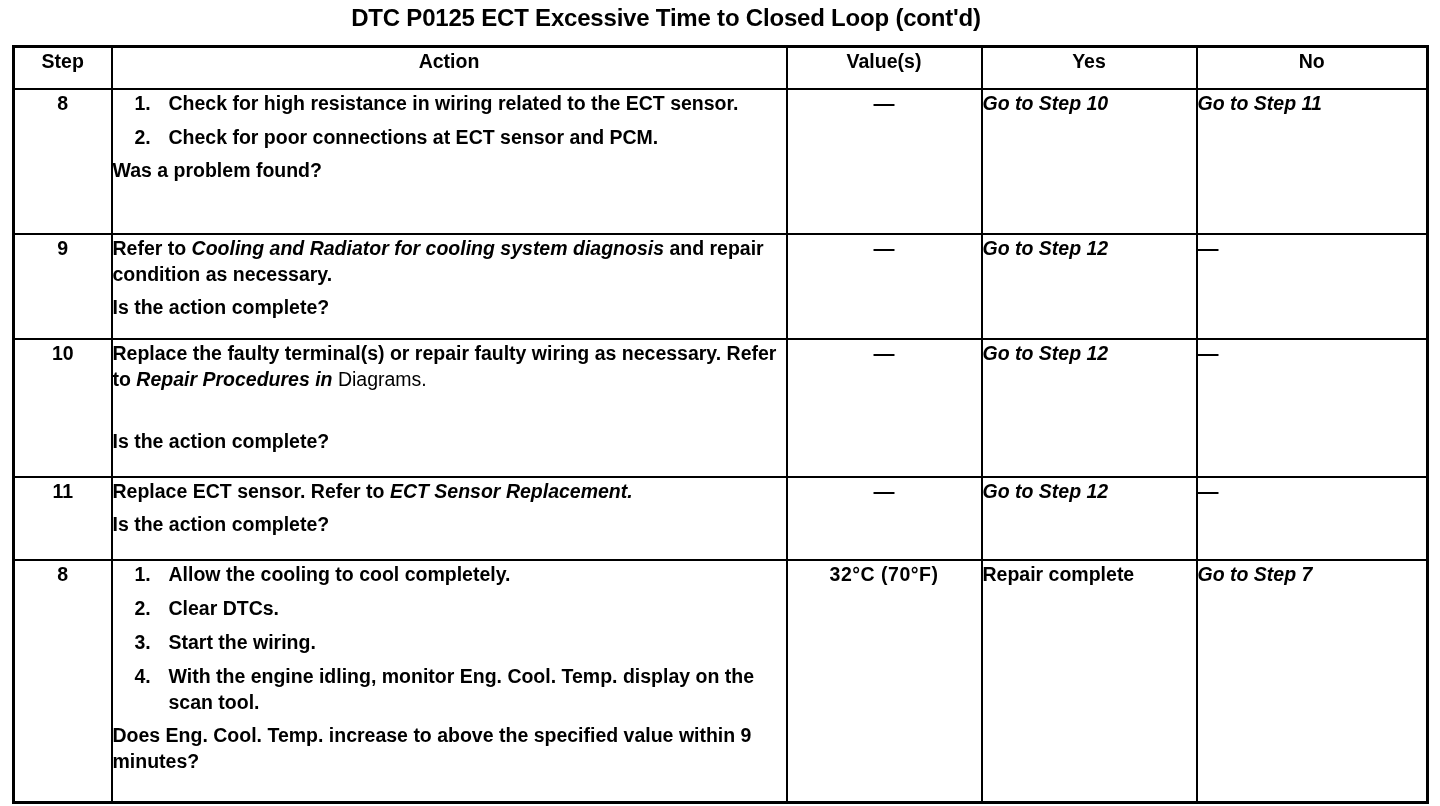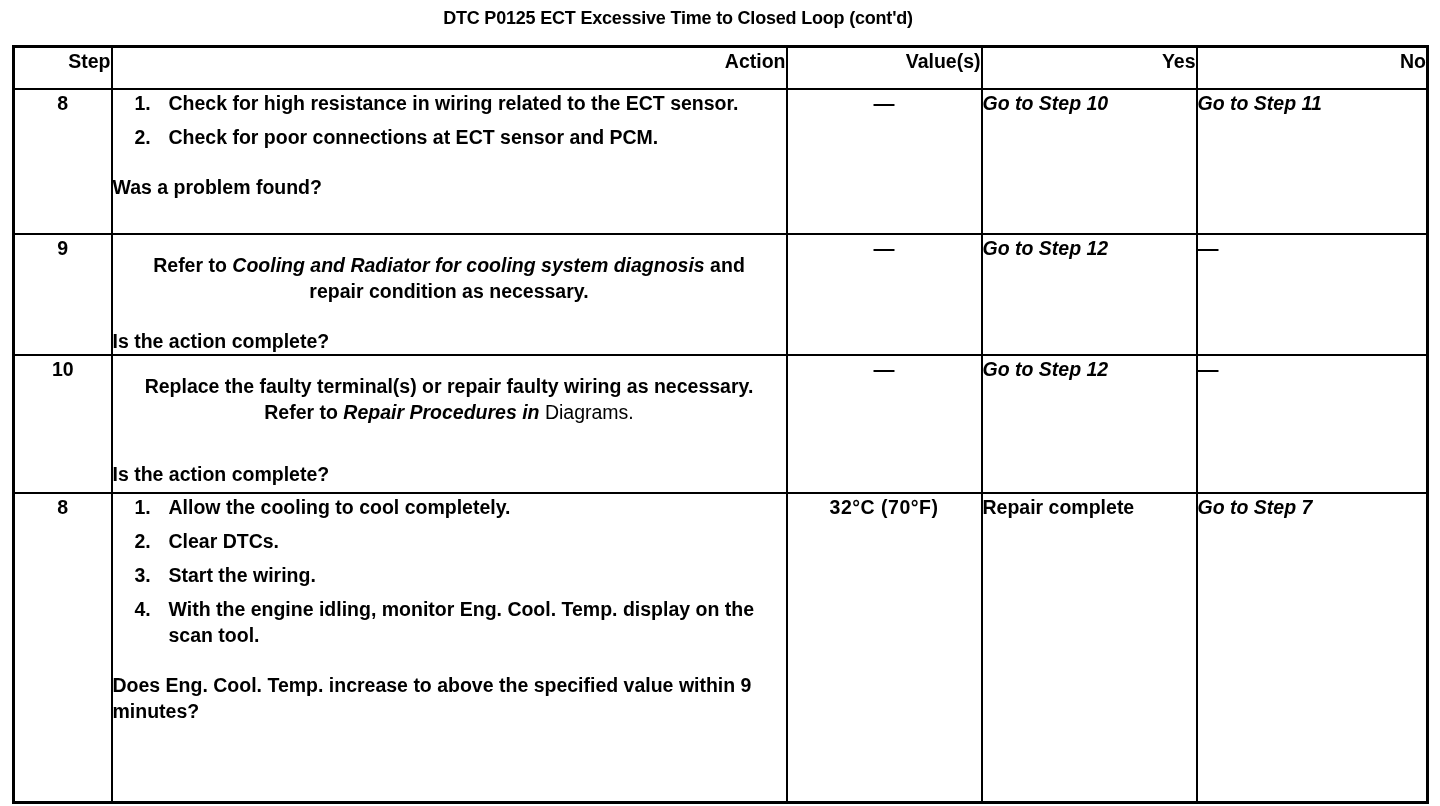--- a/index.html
+++ b/index.html
@@ -17,26 +17,25 @@
     position: relative;
   }
 
   
   #page-title {
     position: absolute;
     top: 2px;
     left: 0;
     width: 1332px;
     text-align: center;
-    font-size: 18px;
+    font-size: 24px;
     font-weight: bold;
     letter-spacing: -0.2px;
     line-height: 32px;
     white-space: nowrap;
-    margin-left: 12px;
   }
 
   
   #diag-table {
     position: absolute;
     left: 12px;
     top: 45px;
     width: 1414px;
     height: 759px;
     border-collapse: collapse;
@@ -55,21 +54,21 @@
   
   col.c-step   { width: 98px;  }
   col.c-action { width: 675px; }
   col.c-value  { width: 195px; }
   col.c-yes    { width: 215px; }
   col.c-no     { width: 231px; }
 
   
   .hdr th {
     height: 40px;
-    text-align: right;
+    text-align: center;
     vertical-align: middle;
     font-size: 19.5px;
     font-weight: bold;
   }
 
   
   .step-cell {
     text-align: center;
     vertical-align: middle;
     font-size: 19.5px;
@@ -110,23 +109,23 @@
     margin-bottom: 8px;
   }
   ol.steps li:last-child { margin-bottom: 0; }
   ol.steps li > .num {
     position: absolute;
     left: 22px;
     top: 0;
     width: 26px;
     text-align: left;
   }
-  .tail-q { margin-top: 24px; }
+  .tail-q { margin-top: 7px; }
   .tail-q.gap { margin-top: 36px; }
-  .para { margin: 17px; text-align: center; }
+  .para { margin: 0; }
 </style>
 </head>
 <body>
 
 <div id="page-title">DTC P0125 ECT Excessive Time to Closed Loop (cont'd)</div>
 
 <table id="diag-table">
   <colgroup>
     <col class="c-step">
       <col class="c-action">
@@ -200,20 +199,36 @@
         <span class="dash">—</span>
       </td>
       <td class="branch-cell">
         <span class="it">Go to Step 12</span>
       </td>
       <td class="branch-cell">
         <span class="dash">—</span>
       </td>
     </tr>
 
+    <tr style="height:83px">
+      <td class="step-cell">11</td>
+      <td class="action-cell">
+        <p class="para"><span>Replace ECT sensor. Refer to </span><span class="it">ECT Sensor Replacement.</span><span></span></p>
+        <div class="tail-q">Is the action complete?</div>
+      </td>
+      <td class="value-cell">
+        <span class="dash">—</span>
+      </td>
+      <td class="branch-cell">
+        <span class="it">Go to Step 12</span>
+      </td>
+      <td class="branch-cell">
+        <span class="dash">—</span>
+      </td>
+    </tr>
 
     <tr>
       <td class="step-cell">8</td>
       <td class="action-cell">
         <ol class="steps">
           <li>
             <span class="num">1.</span>
             <span>Allow the cooling to cool completely.</span>
           </li>
           <li>

